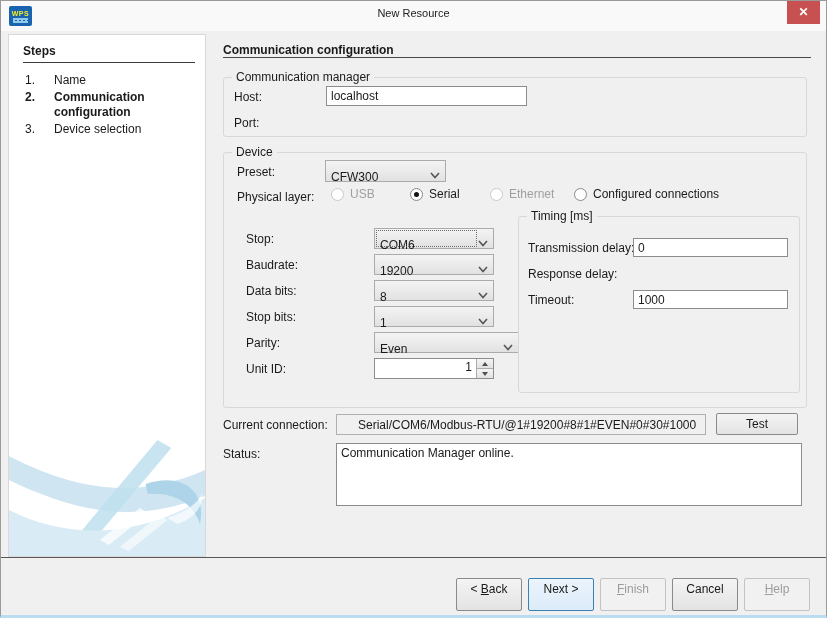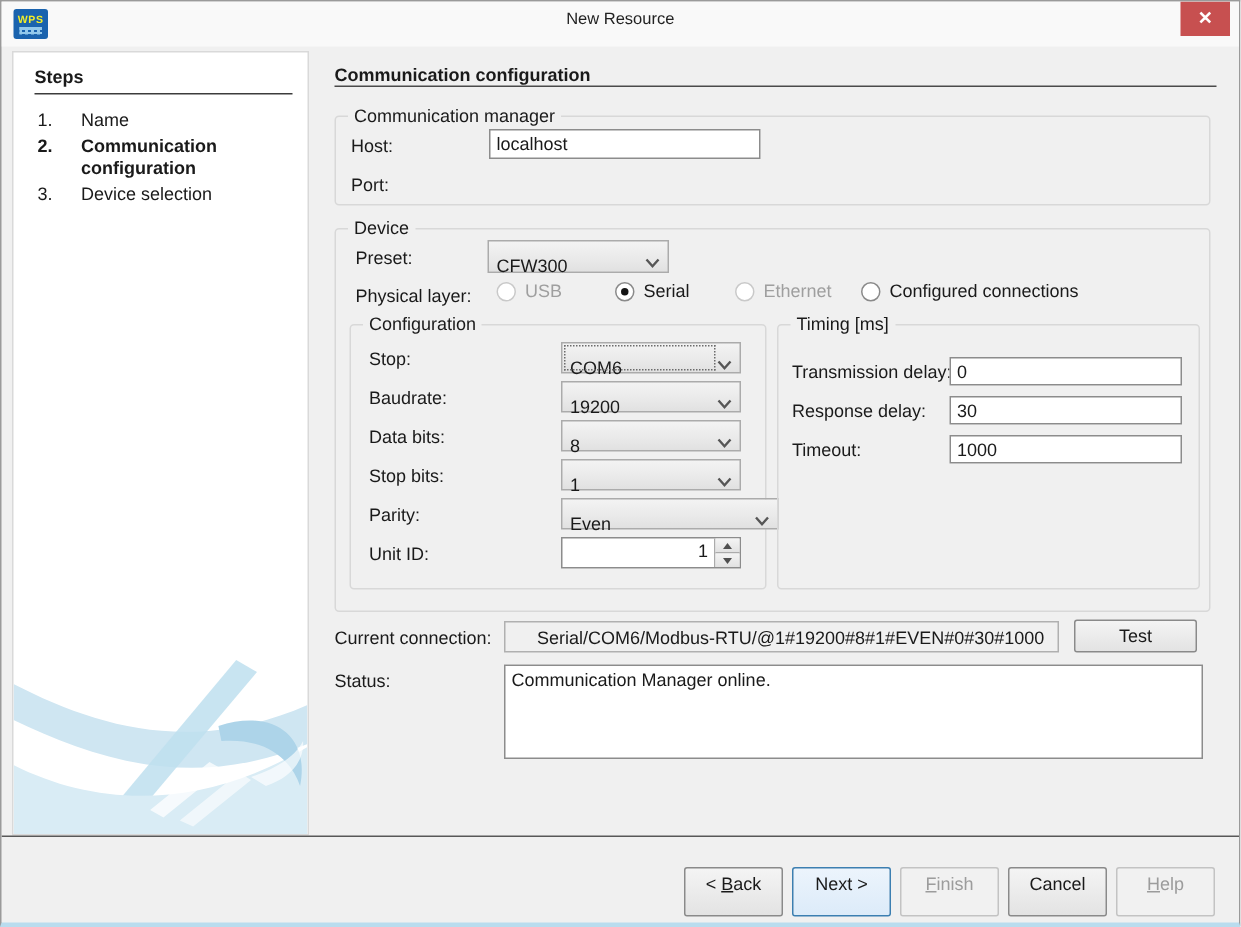--- a/index.html
+++ b/index.html
@@ -144,21 +144,21 @@
     </svg>
   </div>
 
   <div class="heading" style="left:222px; top:42px;">Communication configuration</div>
   <div class="h-rule" style="left:222px; top:56px; width:588px;"></div>
 
   <div class="group" style="left:222px; top:76px; width:584px; height:60px;">
     <span class="legend">Communication manager</span>
   </div>
   <div class="lbl" style="left:233px; top:89px;">Host:</div>
-  <input class="input" style="left: 325px; top: 85px; width: 181px; height: 20px;" value="localhost">
+  <input class="input" style="left: 325px; top: 85px; width: 201px; height: 20px;" value="localhost">
   <div class="lbl" style="left:233px; top:115px;">Port:</div>
 
   <div class="group" style="left:222px; top:151px; width:584px; height:256px;">
     <span class="legend">Device</span>
   </div>
 
   <div class="lbl" style="left:236px; top:164px;">Preset:</div>
   <div class="combo" style="left:324px; top:159px; width:121px; height:22px;">
     <span class="cval">CFW300</span>
     <span class="chev">
@@ -179,23 +179,20 @@
   </div>
   <div class="radio disabled" style="left:489px; top:186px;">
     <span class="rb"></span>
     <span>Ethernet</span>
   </div>
   <div class="radio" style="left:573px; top:186px;">
     <span class="rb"></span>
     <span>Configured connections</span>
   </div>
 
-  <div class="group" style="left:232px; top:215px; width:278px; height:177px;">
-    <span class="legend">Configuration</span>
-  </div>
 
   <div class="lbl" style="left:245px; top:231px;">Stop:</div>
   <div class="combo focused" style="left:373px; top:227px; width:120px; height:21px;">
     <span class="cval">COM6</span>
     <span class="chev">
       <svg viewBox="0 0 10 7" width="10" height="7">
           <polyline points="1,1 5,5.5 9,1" fill="none" stroke="#565656" stroke-width="1.6"></polyline>
         </svg>
     </span>
   </div>
@@ -252,21 +249,20 @@
         </span>
     </span>
   </div>
 
   <div class="group" style="left:517px; top:215px; width:282px; height:177px;">
     <span class="legend">Timing [ms]</span>
   </div>
   <div class="lbl" style="left:527px; top:240px;">Transmission delay:</div>
   <input class="input" style="left: 632px; top: 237px; width: 155px; height: 19px;" value="0">
   <div class="lbl" style="left:527px; top:266px;">Response delay:</div>
-  <input class="input" style="left: 632px; top: 263px; width: 155px; height: 19px;" value="30">
   <div class="lbl" style="left:527px; top:292px;">Timeout:</div>
   <input class="input" style="left: 632px; top: 289px; width: 155px; height: 19px;" value="1000">
 
   <div class="lbl" style="left:222px; top:417px;">Current connection:</div>
   <input class="input readonly" style="left: 335px; top: 413px; width: 370px; height: 21px;" readonly="" value="Serial/COM6/Modbus-RTU/@1#19200#8#1#EVEN#0#30#1000">
   <div class="btn" style="left:715px; top:412px; width:82px; height:22px;"><span>Test</span></div>
 
   <div class="lbl" style="left:222px; top:446px;">Status:</div>
   <textarea class="status-area" style="left: 335px; top: 442px; width: 466px; height: 63px;">Communication Manager online.</textarea>
 

